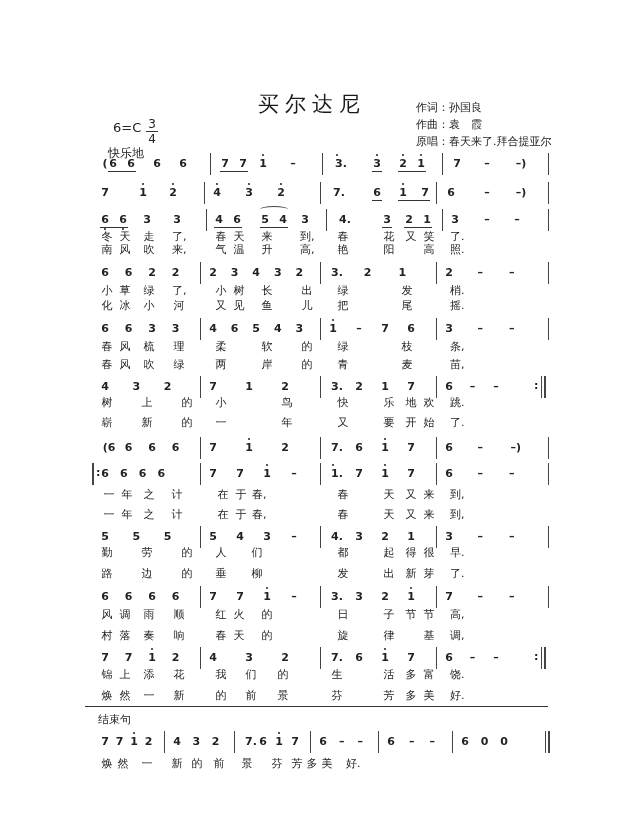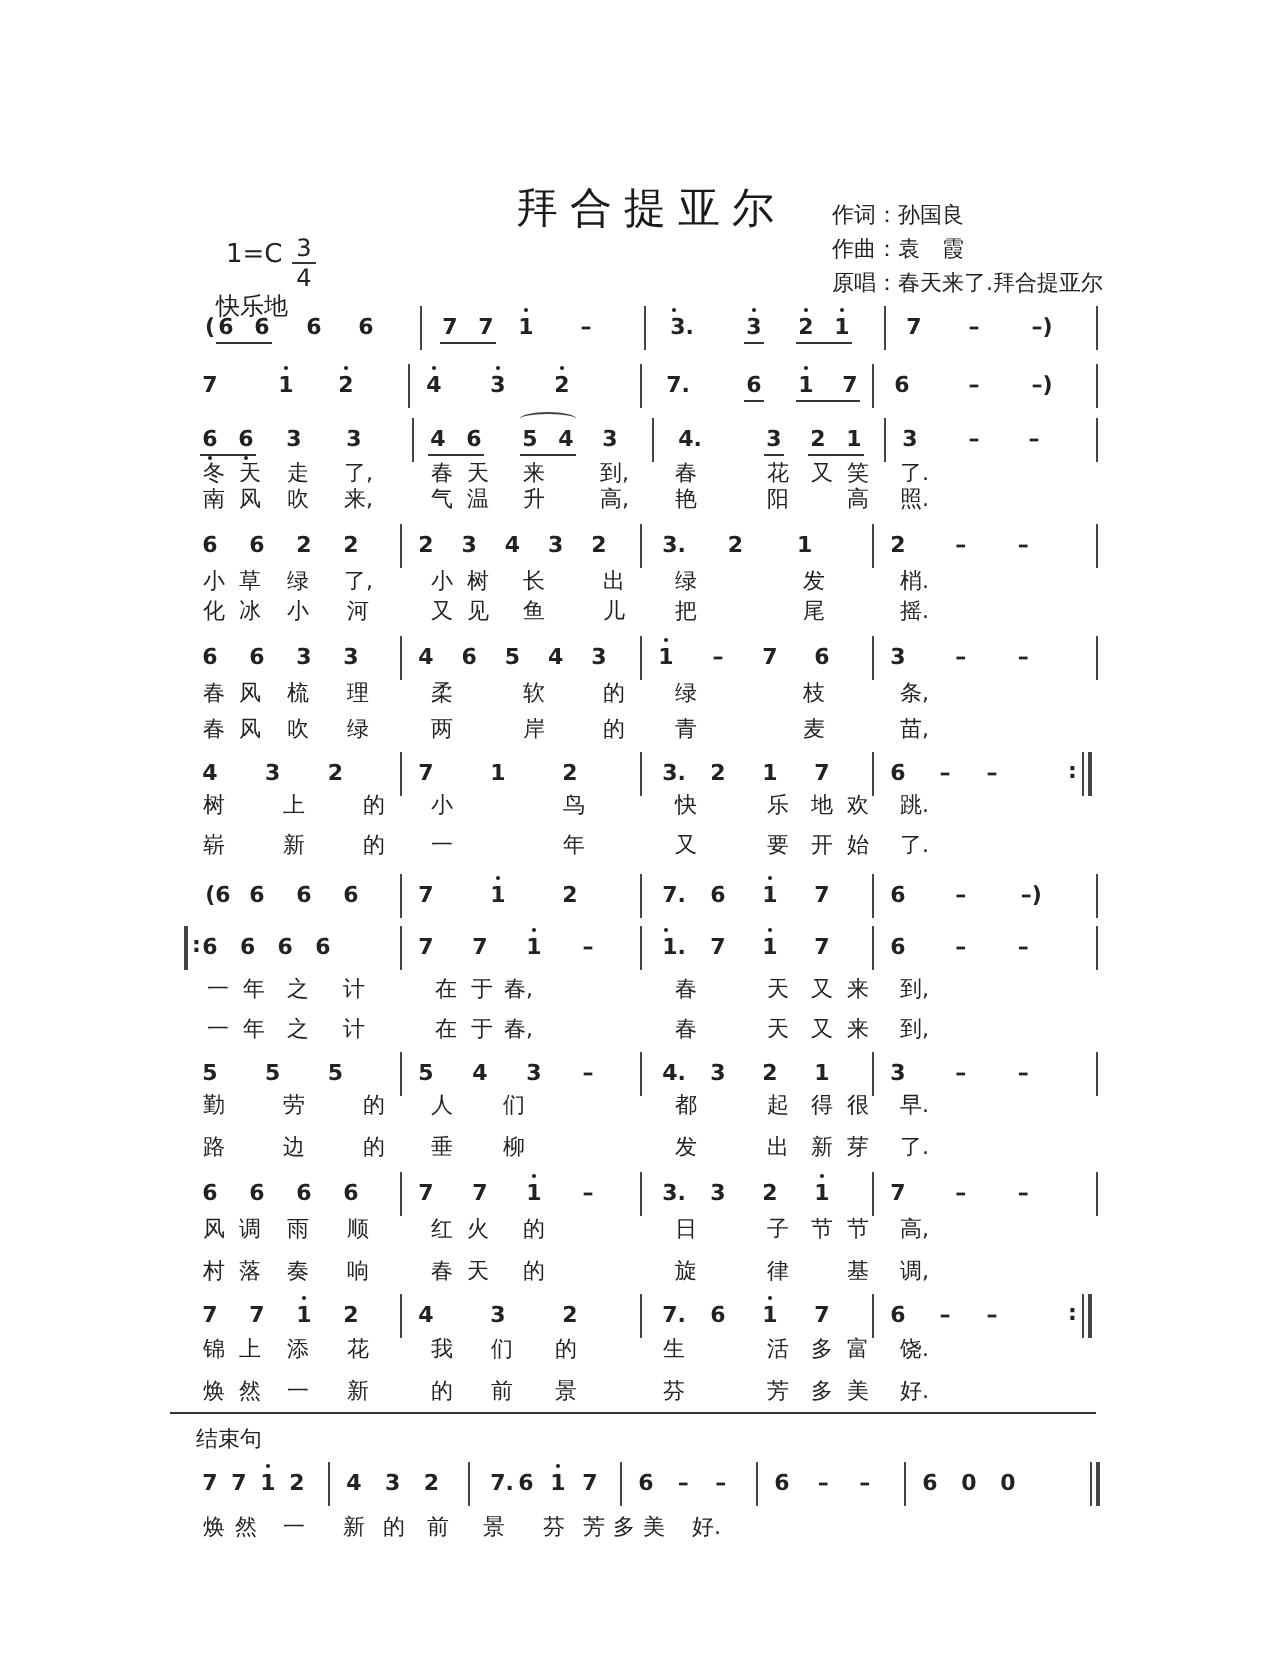--- a/index.html
+++ b/index.html
@@ -25,25 +25,25 @@
   .lyr span { position: absolute; width: 14px; text-align: center; }
   .slur { position: absolute; height: 6px; border-top: 1px solid #444; border-radius: 50% 50% 0 0; }
   .rep { position: absolute; font-size: 11px; font-weight: bold; line-height: 8px; }
   .hr { position: absolute; left: 85px; width: 463px; height: 1px; background: #333; }
   .ending { left: 98px; top: 712px; font-size: 11px; }
 </style>
 </head>
 <body>
 
 <div>
-  <div class="abs title">拜合提亚尔</div>
+  <div class="abs title">买尔达尼</div>
   <div class="abs credit" style="top:100px">作词：孙国良</div>
   <div class="abs credit" style="top:117px">作曲：袁　霞</div>
   <div class="abs credit" style="top:134px">原唱：春天来了.拜合提亚尔</div>
-  <div class="abs key">1=C</div>
+  <div class="abs key">6=C</div>
   <div class="abs ts">
     <div class="num">3</div>
     <div>4</div>
   </div>
   <div class="abs tempo">快乐地</div>
 
   <div id="score">
       <div class="row" style="top: 157px;">
         <div class="n" style="left: 0px;">(</div>
         <div class="n" style="left: 8px;">6</div>

